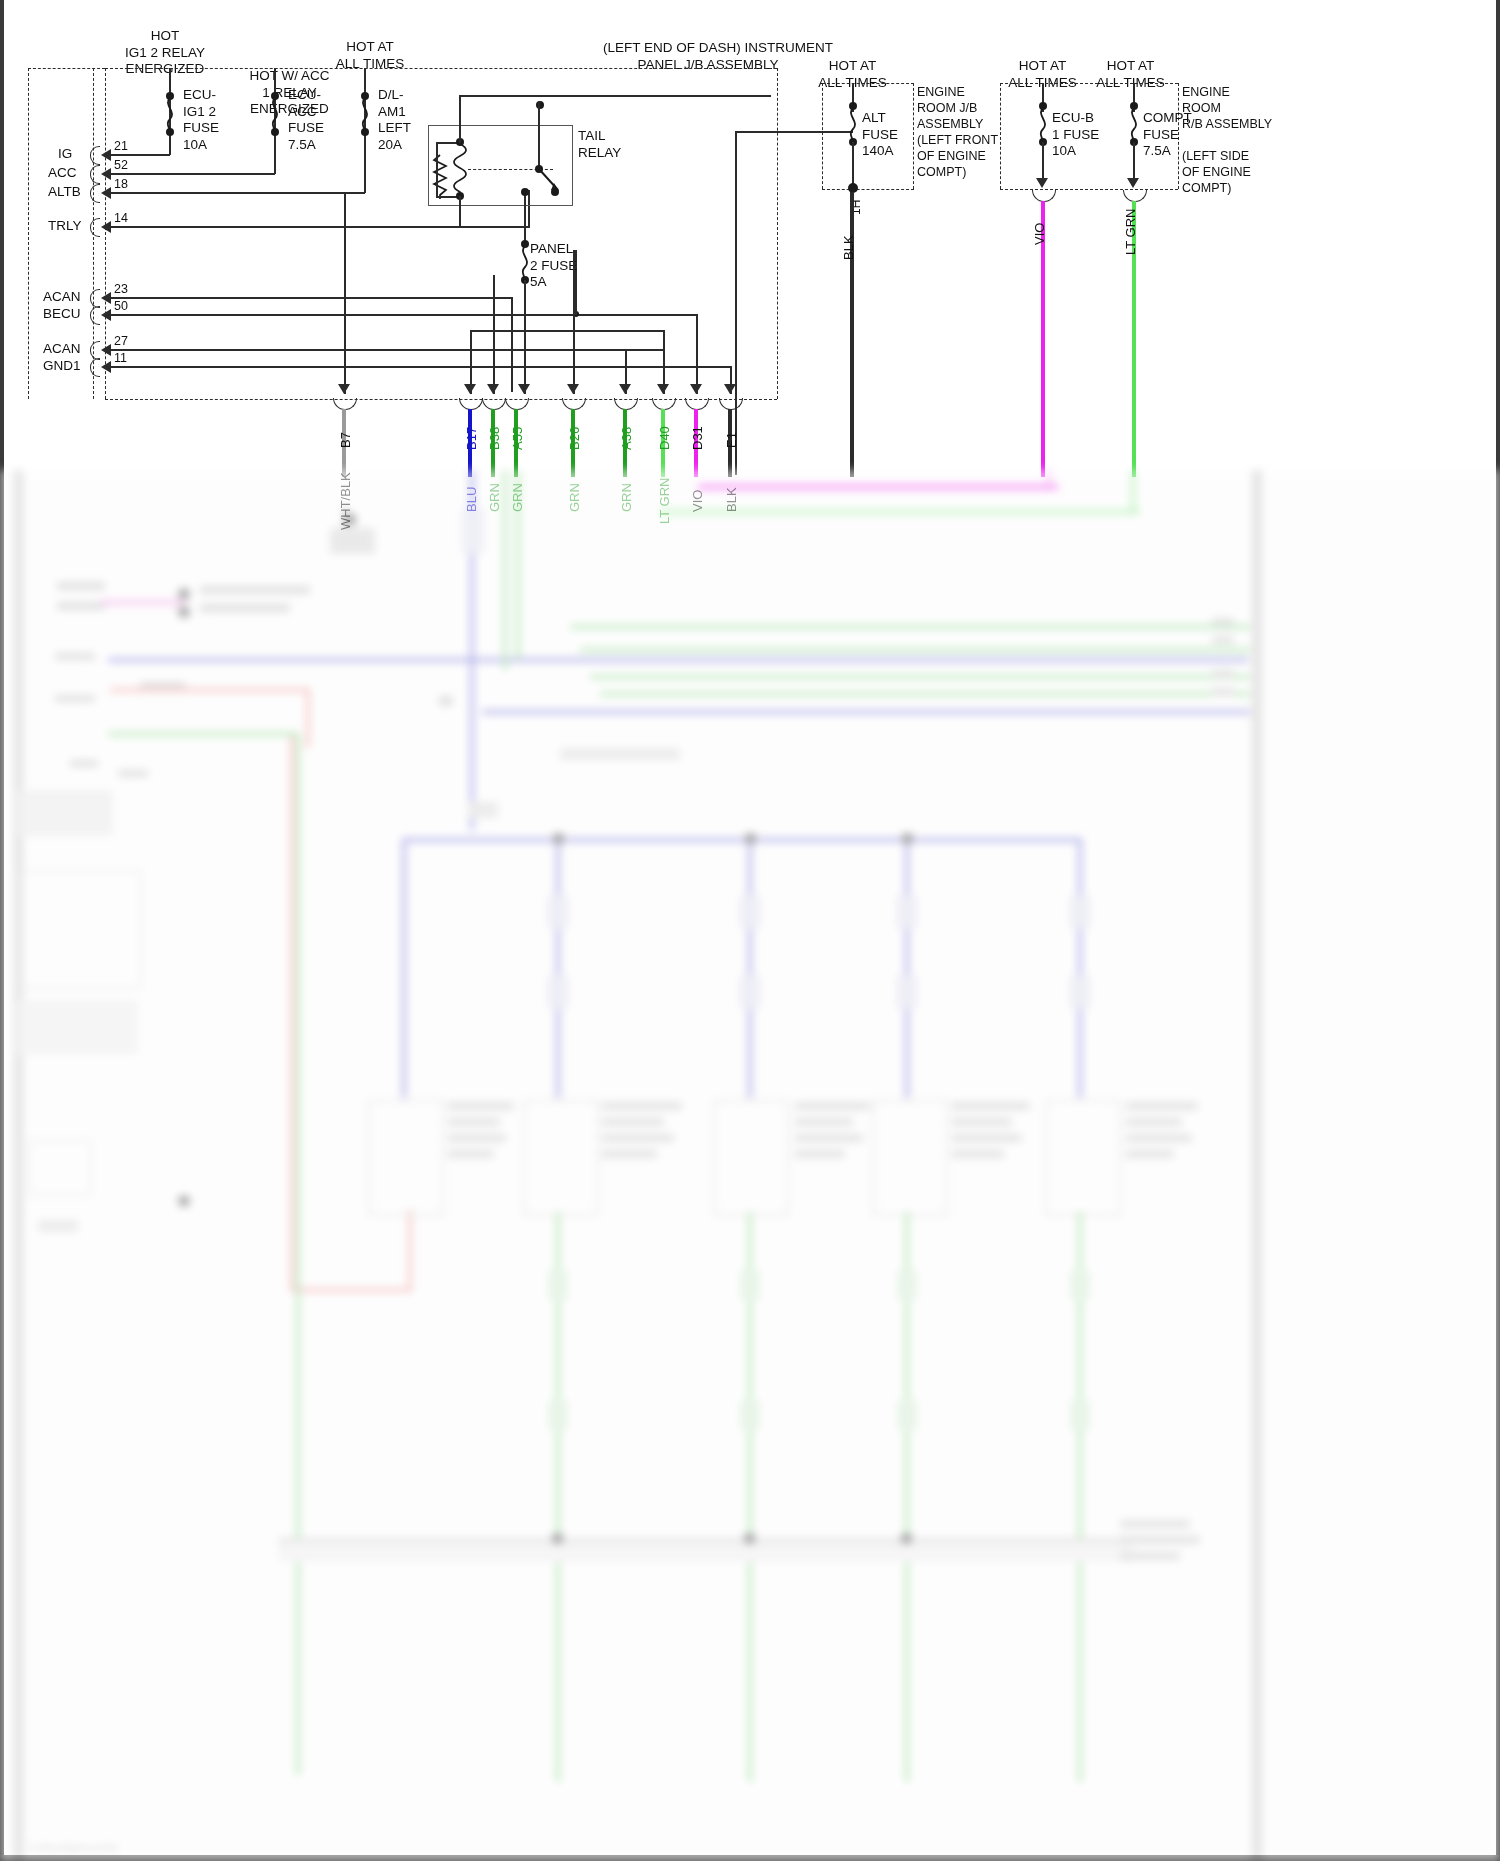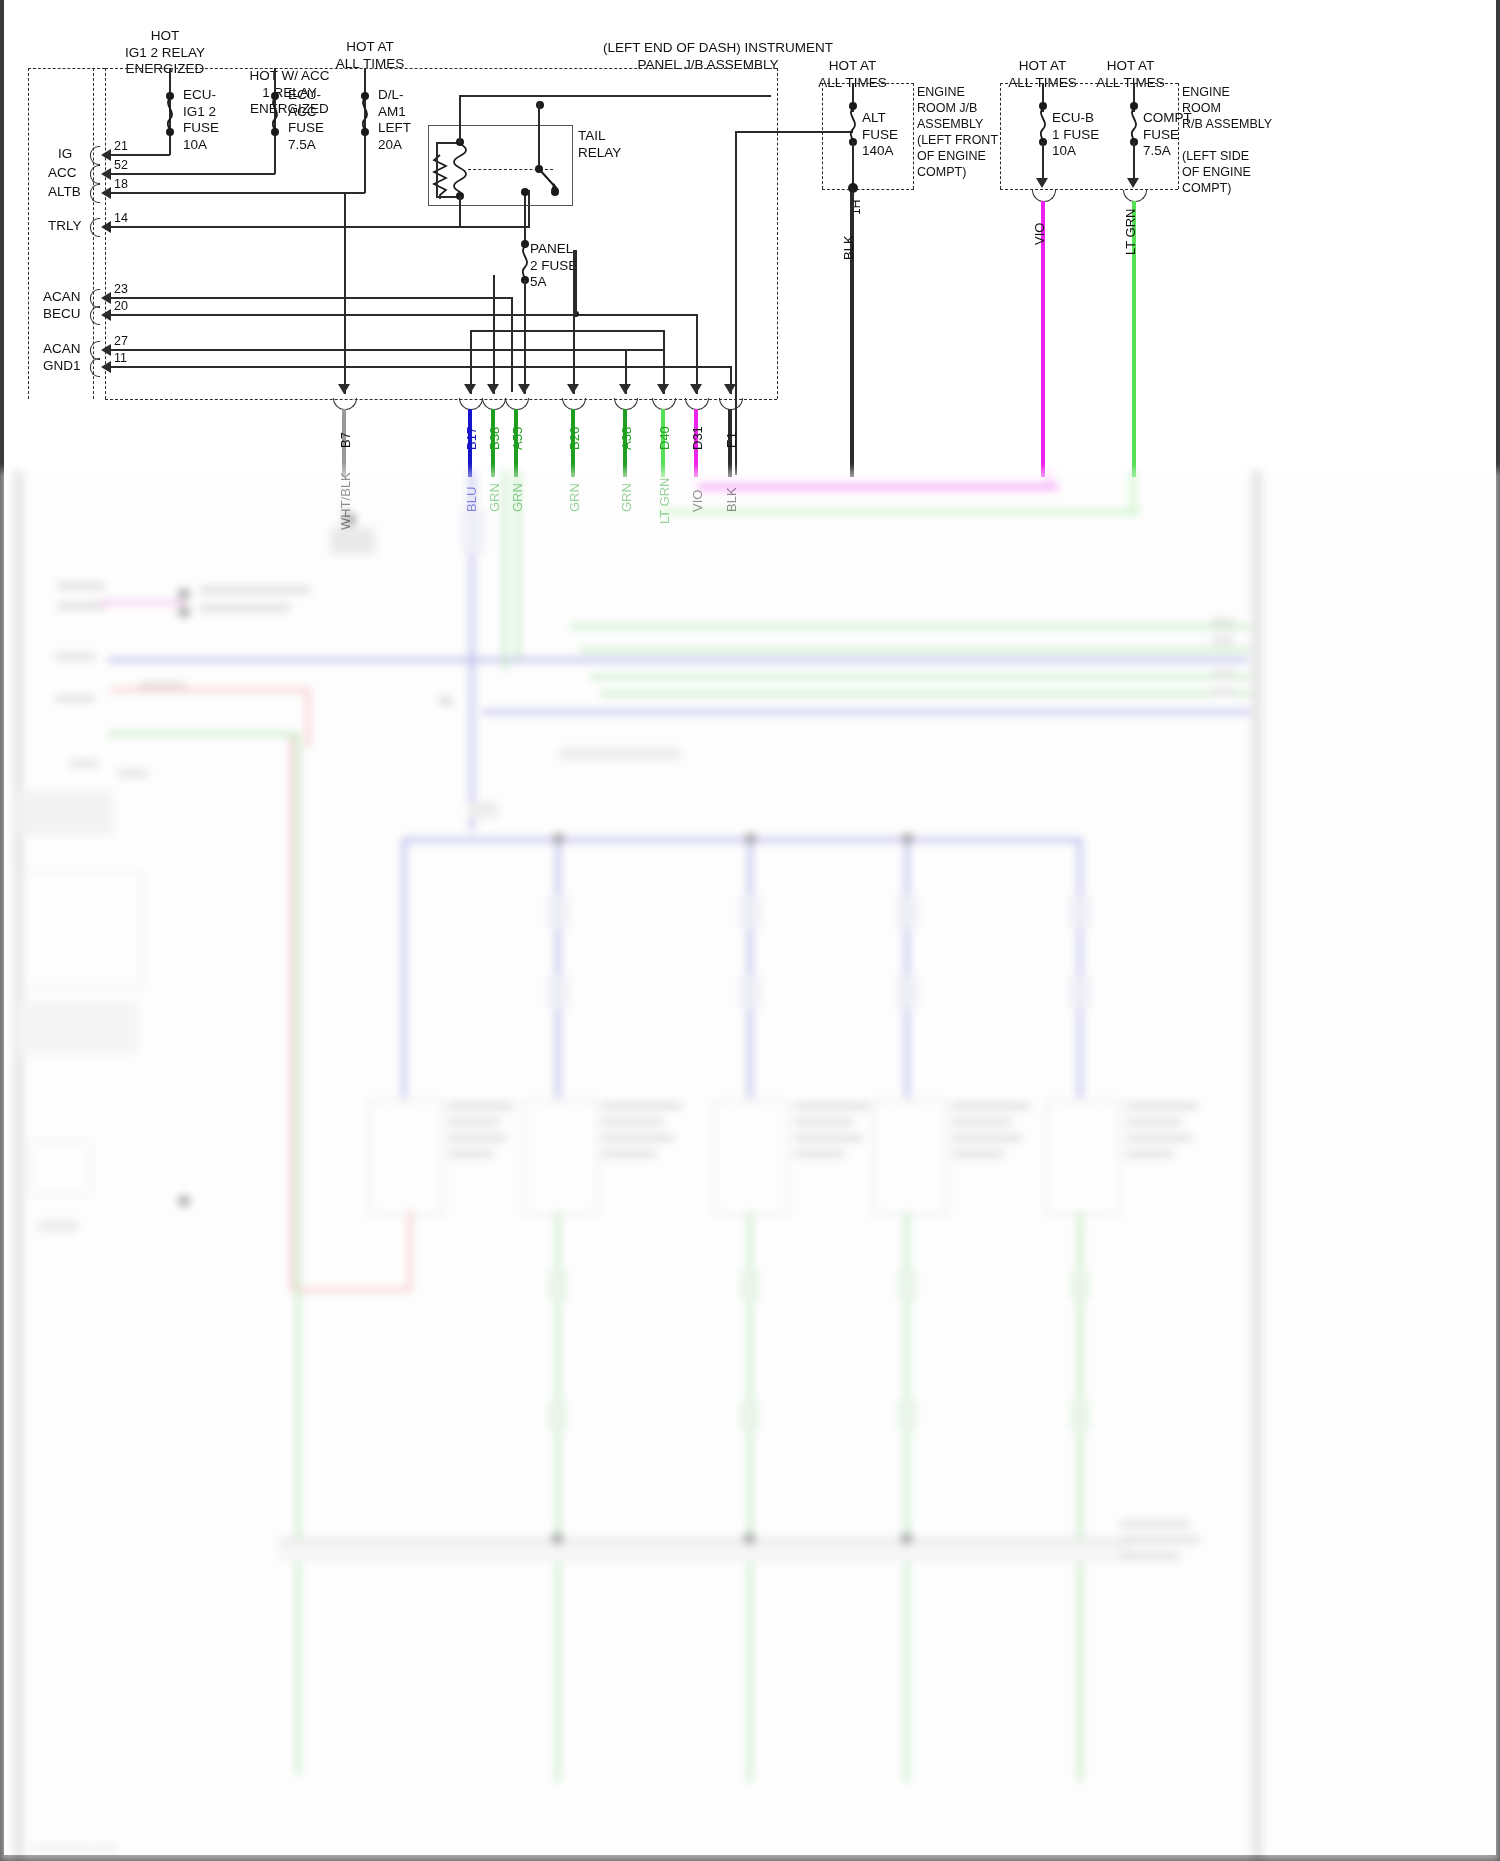--- a/index.html
+++ b/index.html
@@ -135,21 +135,21 @@
 
     <div class="txt" style="left:43px;top:289px;">ACAN</div>
     <div class="brk" style="left:90px;top:289px;"></div>
     <div class="txt sm" style="left:114px;top:281px;">23</div>
     <div class="arr-l" style="left:101px;top:292px;"></div>
     <div class="ln h" style="left:110px;top:297px;width:402px;"></div>
     <div class="ln v" style="left:511px;top:297px;height:95px;"></div>
 
     <div class="txt" style="left:43px;top:306px;">BECU</div>
     <div class="brk" style="left:90px;top:306px;"></div>
-    <div class="txt sm" style="left:114px;top:298px;">20</div>
+    <div class="txt sm" style="left:114px;top:298px;">50</div>
     <div class="arr-l" style="left:101px;top:309px;"></div>
     <div class="ln h" style="left:110px;top:314px;width:588px;"></div>
     <div class="ln v" style="left:696px;top:314px;height:78px;"></div>
     <div class="dot sm" style="left:573px;top:311px;"></div>
     <div class="ln v" style="left:575px;top:250px;height:65px;"></div>
 
     <div class="txt" style="left:43px;top:341px;">ACAN</div>
     <div class="brk" style="left:90px;top:341px;"></div>
     <div class="txt sm" style="left:114px;top:333px;">27</div>
     <div class="arr-l" style="left:101px;top:344px;"></div>

